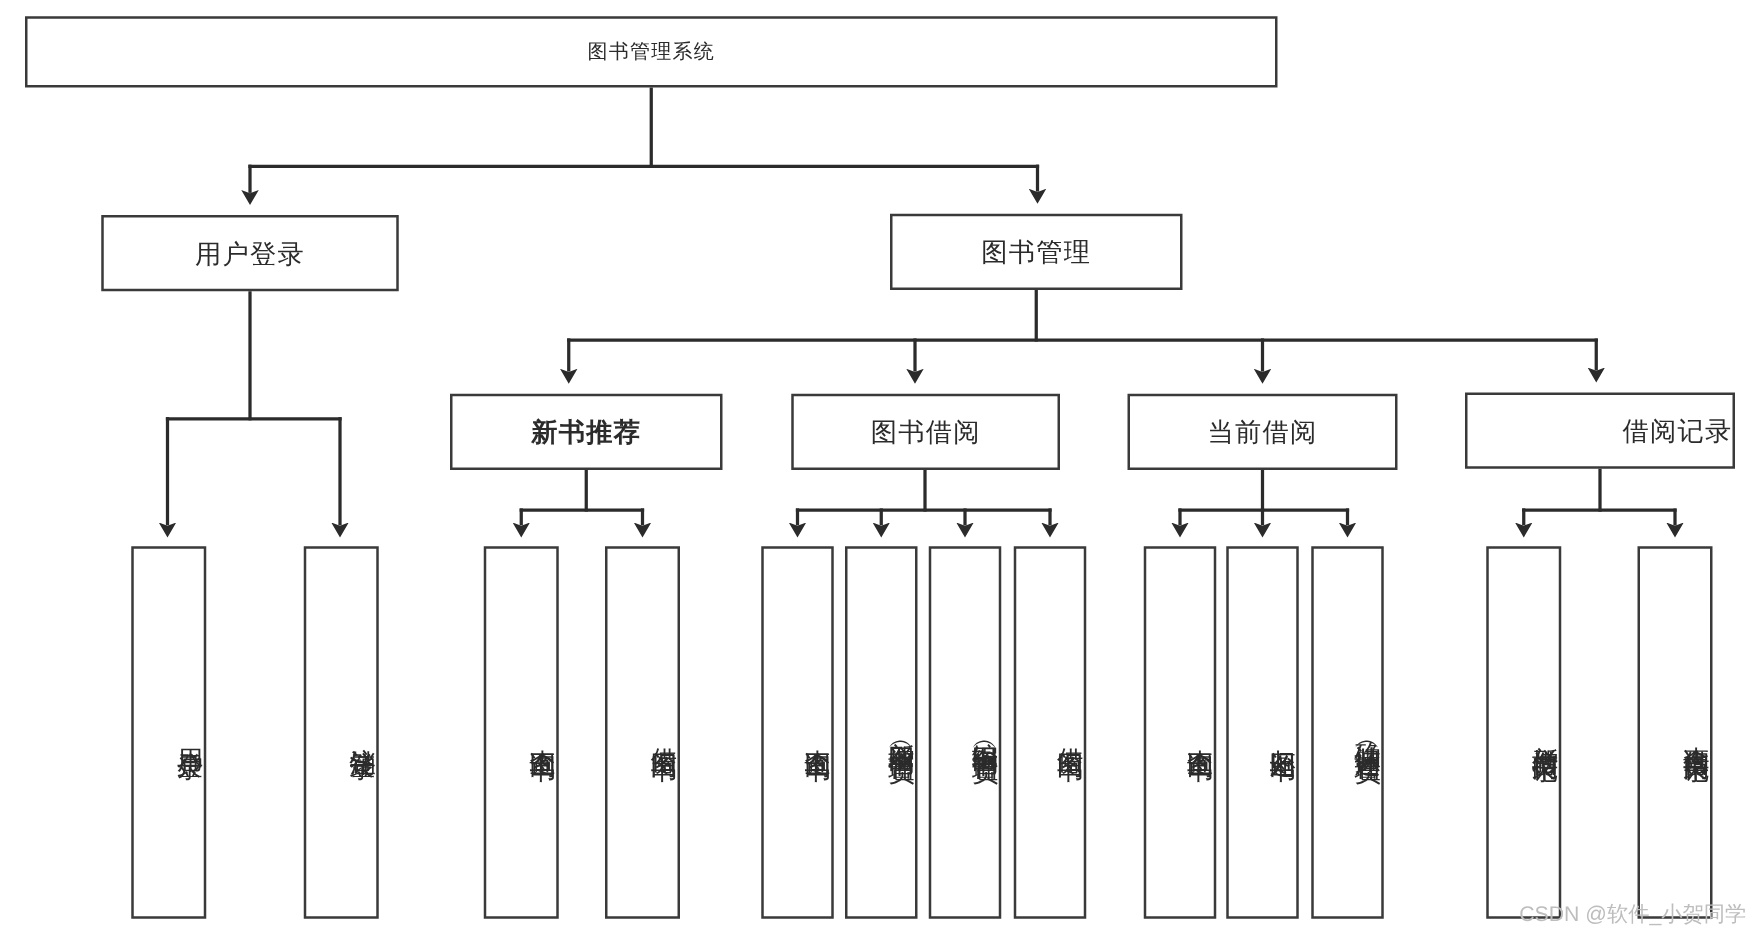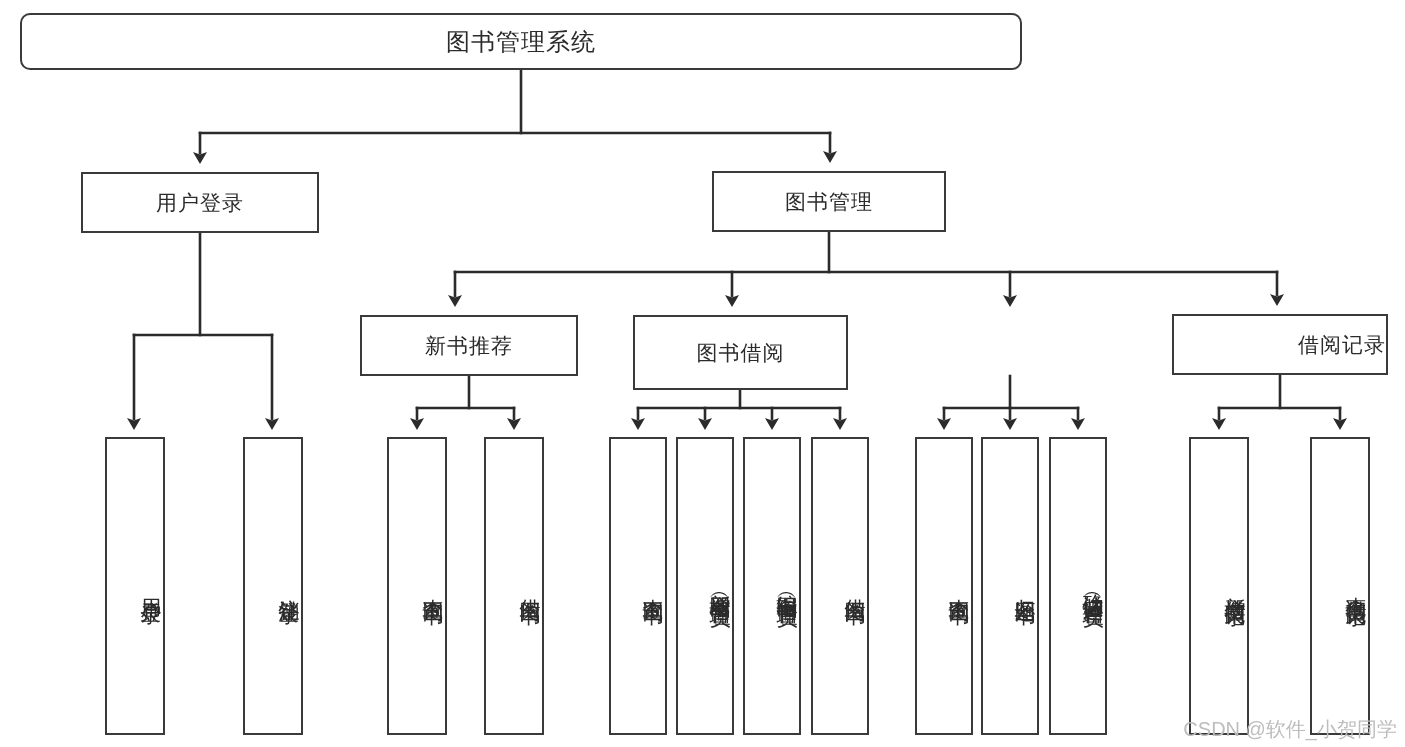--- a/index.html
+++ b/index.html
@@ -36,22 +36,21 @@
     justify-content: center;
     color: #2b2b2b;
     z-index: 2;
   }
   .node-h {
     font-size: 21px;
     letter-spacing: 1px;
     white-space: nowrap;
   }
   .node-root {
-    font-size: 24px;
-    border-radius: 10px;
+    font-size: 16px;
   }
   .node-v {
     writing-mode: vertical-rl;
     text-orientation: upright;
     font-size: 21px;
     line-height: 1.12;
     letter-spacing: 2px;
     padding-top: 8px;
     padding-bottom: 8px;
     align-items: flex-start;
@@ -61,21 +60,21 @@
   .node-v.tall {
     align-items: flex-start;
   }
   .label-inner {
     display: block;
   }
   #watermark {
     position: absolute;
     right: 8px;
     bottom: 4px;
-    font-size: 20px;
+    font-size: 17px;
     color: #bdbdbd;
     white-space: nowrap;
     z-index: 5;
     font-family: "Liberation Sans", "DejaVu Sans", sans-serif;
   }
 </style>
 </head>
 <body>
 
 <div id="diagram-canvas">
@@ -136,25 +135,28 @@
     <span class="label-inner">图书管理系统</span>
   </div>
 
   <div class="node node-h" style="left: 81px; top: 172px; width: 238px; height: 61px;">
     <span class="label-inner">用户登录</span>
   </div>
   <div class="node node-h" style="left: 712px; top: 171px; width: 234px; height: 61px; justify-content: center;">
     <span class="label-inner">图书管理</span>
   </div>
 
-  <div class="node node-h" style="left: 360px; top: 315px; width: 218px; height: 61px;">
+  <div class="node node-h" style="left: 360px; top: 315px; width: 218px; height: 61px; font-weight: bold;">
     <span class="label-inner">新书推荐</span>
   </div>
-  <div class="node node-h" style="left: 633px; top: 315px; width: 215px; height: 75px;">
+  <div class="node node-h" style="left: 633px; top: 315px; width: 215px; height: 61px;">
     <span class="label-inner">图书借阅</span>
+  </div>
+  <div class="node node-h" style="left: 902px; top: 315px; width: 216px; height: 61px;">
+    <span class="label-inner">当前借阅</span>
   </div>
   <div class="node node-h" style="left: 1172px; top: 314px; width: 216px; height: 61px; justify-content: flex-end;">
     <span class="label-inner">借阅记录</span>
   </div>
 
   <div class="node node-v" style="left: 105px; top: 437px; width: 60px; height: 298px;">
     <span class="label-inner">用户登录</span>
   </div>
   <div class="node node-v" style="left: 243px; top: 437px; width: 60px; height: 298px;">
     <span class="label-inner">注销登录</span>

